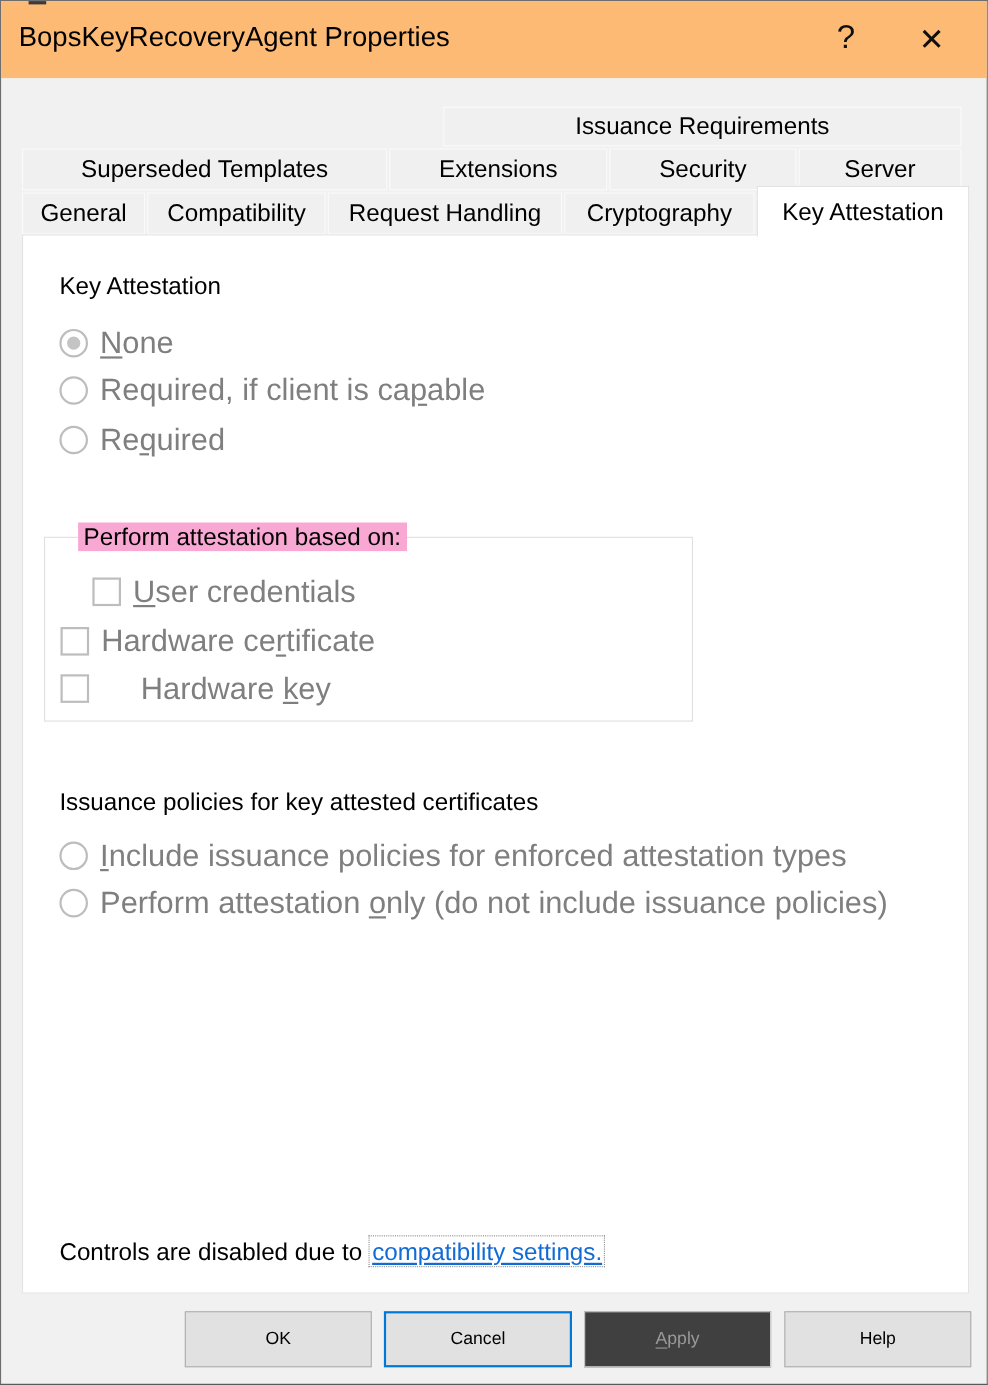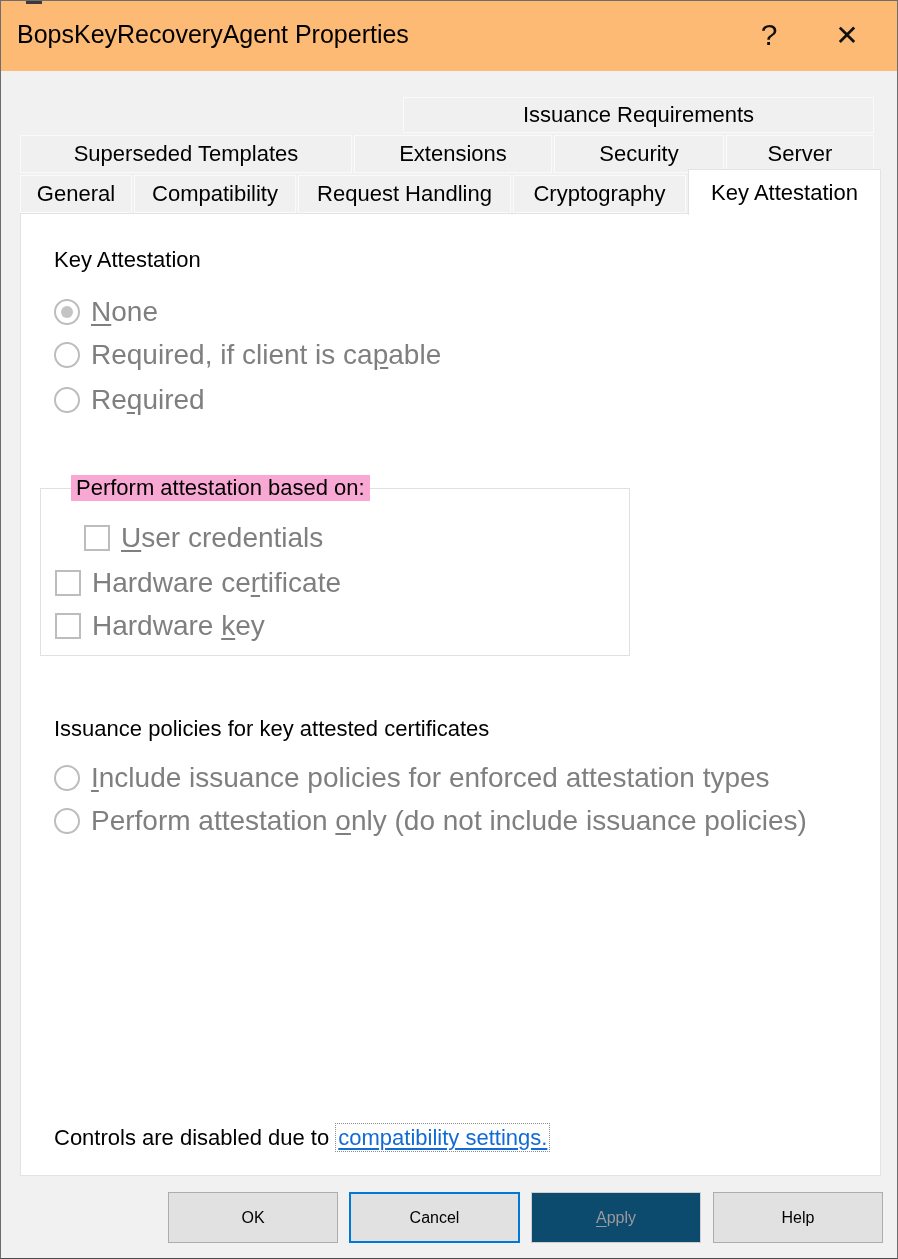--- a/index.html
+++ b/index.html
@@ -47,21 +47,21 @@
   .note { position:absolute; left:33px; top:911px; font-size:22px; color:#000; white-space:nowrap; }
   .link { color:#116bd5; text-decoration:underline; text-underline-offset:3px;
           border:1px dotted #8c8c8c; padding:1px 2px; cursor:pointer; }
 
   
   .btn { position:absolute; top:1191px; width:170px; height:51px; background:#e1e1e1;
          border:1px solid #adadad; display:flex; align-items:center; justify-content:center;
          font-size:16px; color:#000; cursor:default; }
   .btn-ok { left:167px; }
   .btn-cancel { left:348px; width:171px; border:2px solid #0078d7; }
-  .btn-apply { left:530px; background:#0c4a6e; border:1px solid #cfcfcf; color:#9a9a9a; }
+  .btn-apply { left:530px; background:#404040; border:1px solid #cfcfcf; color:#9a9a9a; }
   .btn-help { left:712px; }
 </style>
 </head>
 <body>
 
 <div class="dialog">
 
   <div class="titlebar">
     <div class="artifact"></div>
     <div class="title">BopsKeyRecoveryAgent Properties</div>
@@ -127,21 +127,21 @@
       <div class="legend">Perform attestation based on:</div>
 
       <div class="opt-row" style="left:14px;top:33px;padding-left:29px;">
         <span class="checkbox"></span>
         <span class="opt-label"><span></span><span class="u">U</span><span>ser credentials</span></span>
       </div>
       <div class="opt-row" style="left:14px;top:78px;">
         <span class="checkbox"></span>
         <span class="opt-label"><span>Hardware ce</span><span class="u">r</span><span>tificate</span></span>
       </div>
-      <div class="opt-row" style="left:14px;top:121px;">
+      <div class="opt-row" style="left:14px;top:121px;gap:36px;">
         <span class="checkbox"></span>
         <span class="opt-label"><span>Hardware </span><span class="u">k</span><span>ey</span></span>
       </div>
     </div>
 
     <div class="heading" style="left:33px;top:502px;">Issuance policies for key attested certificates</div>
 
     <div class="opt-row" style="left:33px;top:548px;">
       <span class="radio"></span>
       <span class="opt-label"><span></span><span class="u">I</span><span>nclude issuance policies for enforced attestation types</span></span>

